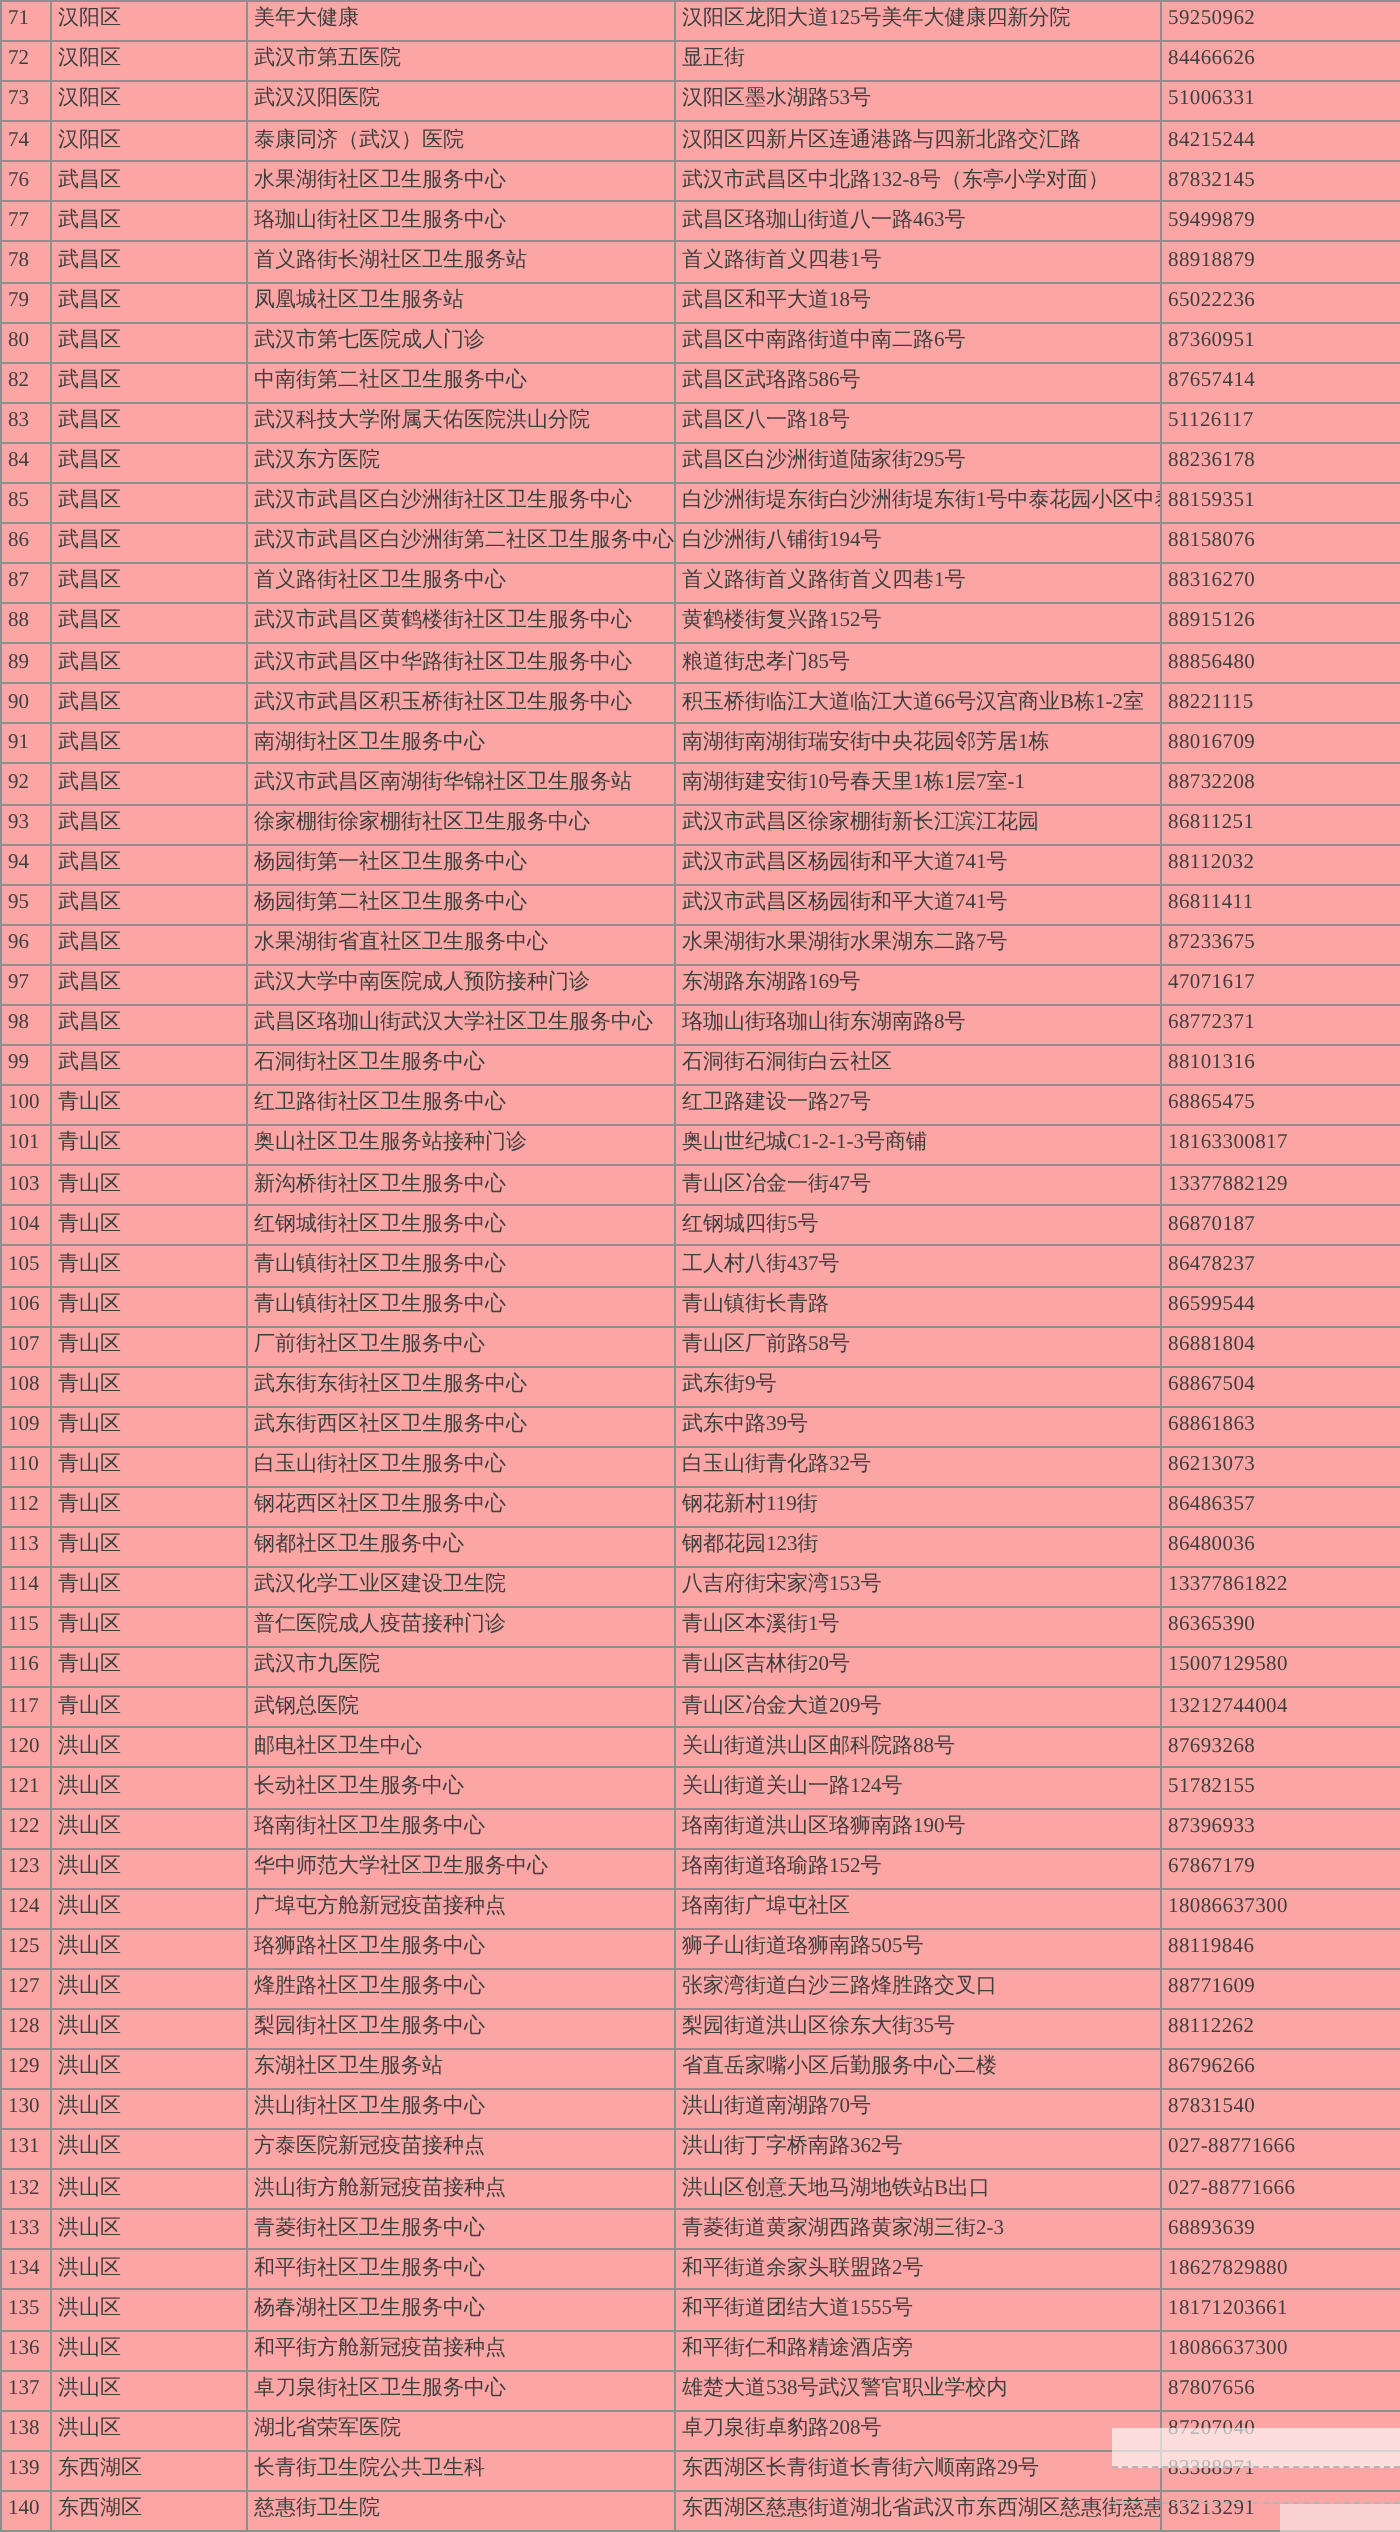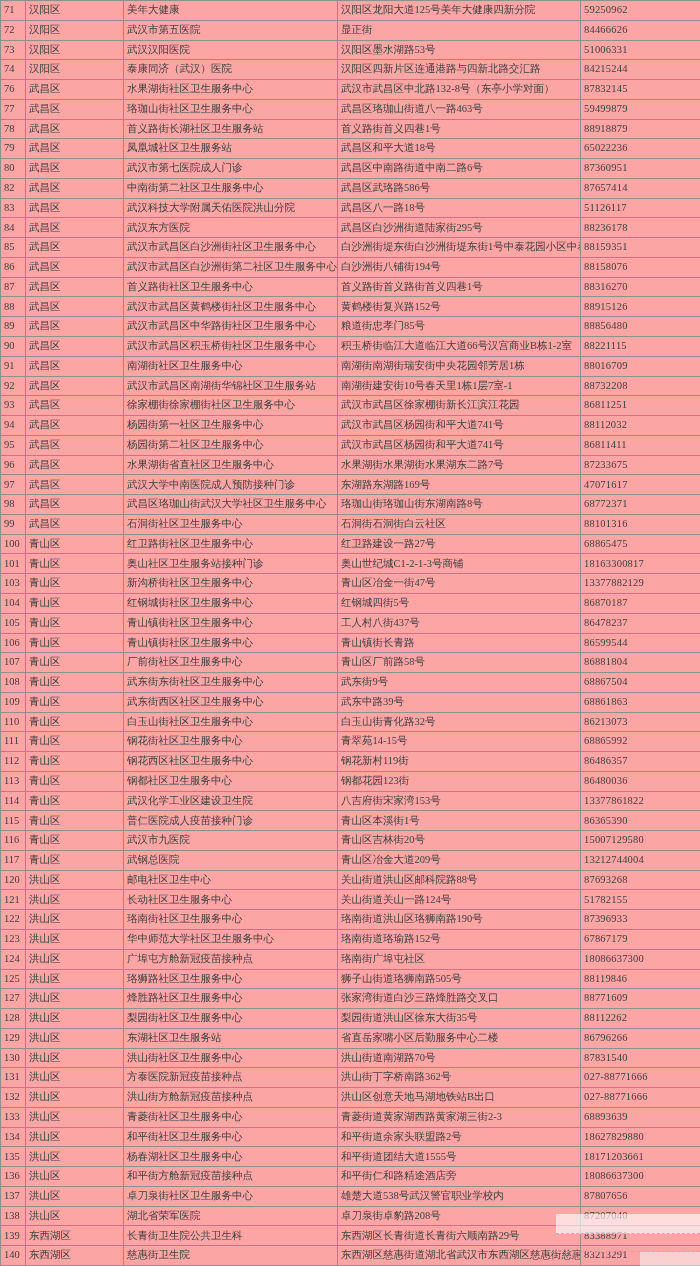--- a/index.html
+++ b/index.html
@@ -324,27 +324,20 @@
           <td class="col-phone">68861863</td>
         </tr>
         <tr>
           <td class="col-num">110</td>
           <td class="col-district">青山区</td>
           <td class="col-name">白玉山街社区卫生服务中心</td>
           <td class="col-address">白玉山街青化路32号</td>
           <td class="col-phone">86213073</td>
         </tr>
         <tr>
-          <td class="col-num">111</td>
-          <td class="col-district">青山区</td>
-          <td class="col-name">钢花街社区卫生服务中心</td>
-          <td class="col-address">青翠苑14-15号</td>
-          <td class="col-phone">68865992</td>
-        </tr>
-        <tr>
           <td class="col-num">112</td>
           <td class="col-district">青山区</td>
           <td class="col-name">钢花西区社区卫生服务中心</td>
           <td class="col-address">钢花新村119街</td>
           <td class="col-phone">86486357</td>
         </tr>
         <tr>
           <td class="col-num">113</td>
           <td class="col-district">青山区</td>
           <td class="col-name">钢都社区卫生服务中心</td>

